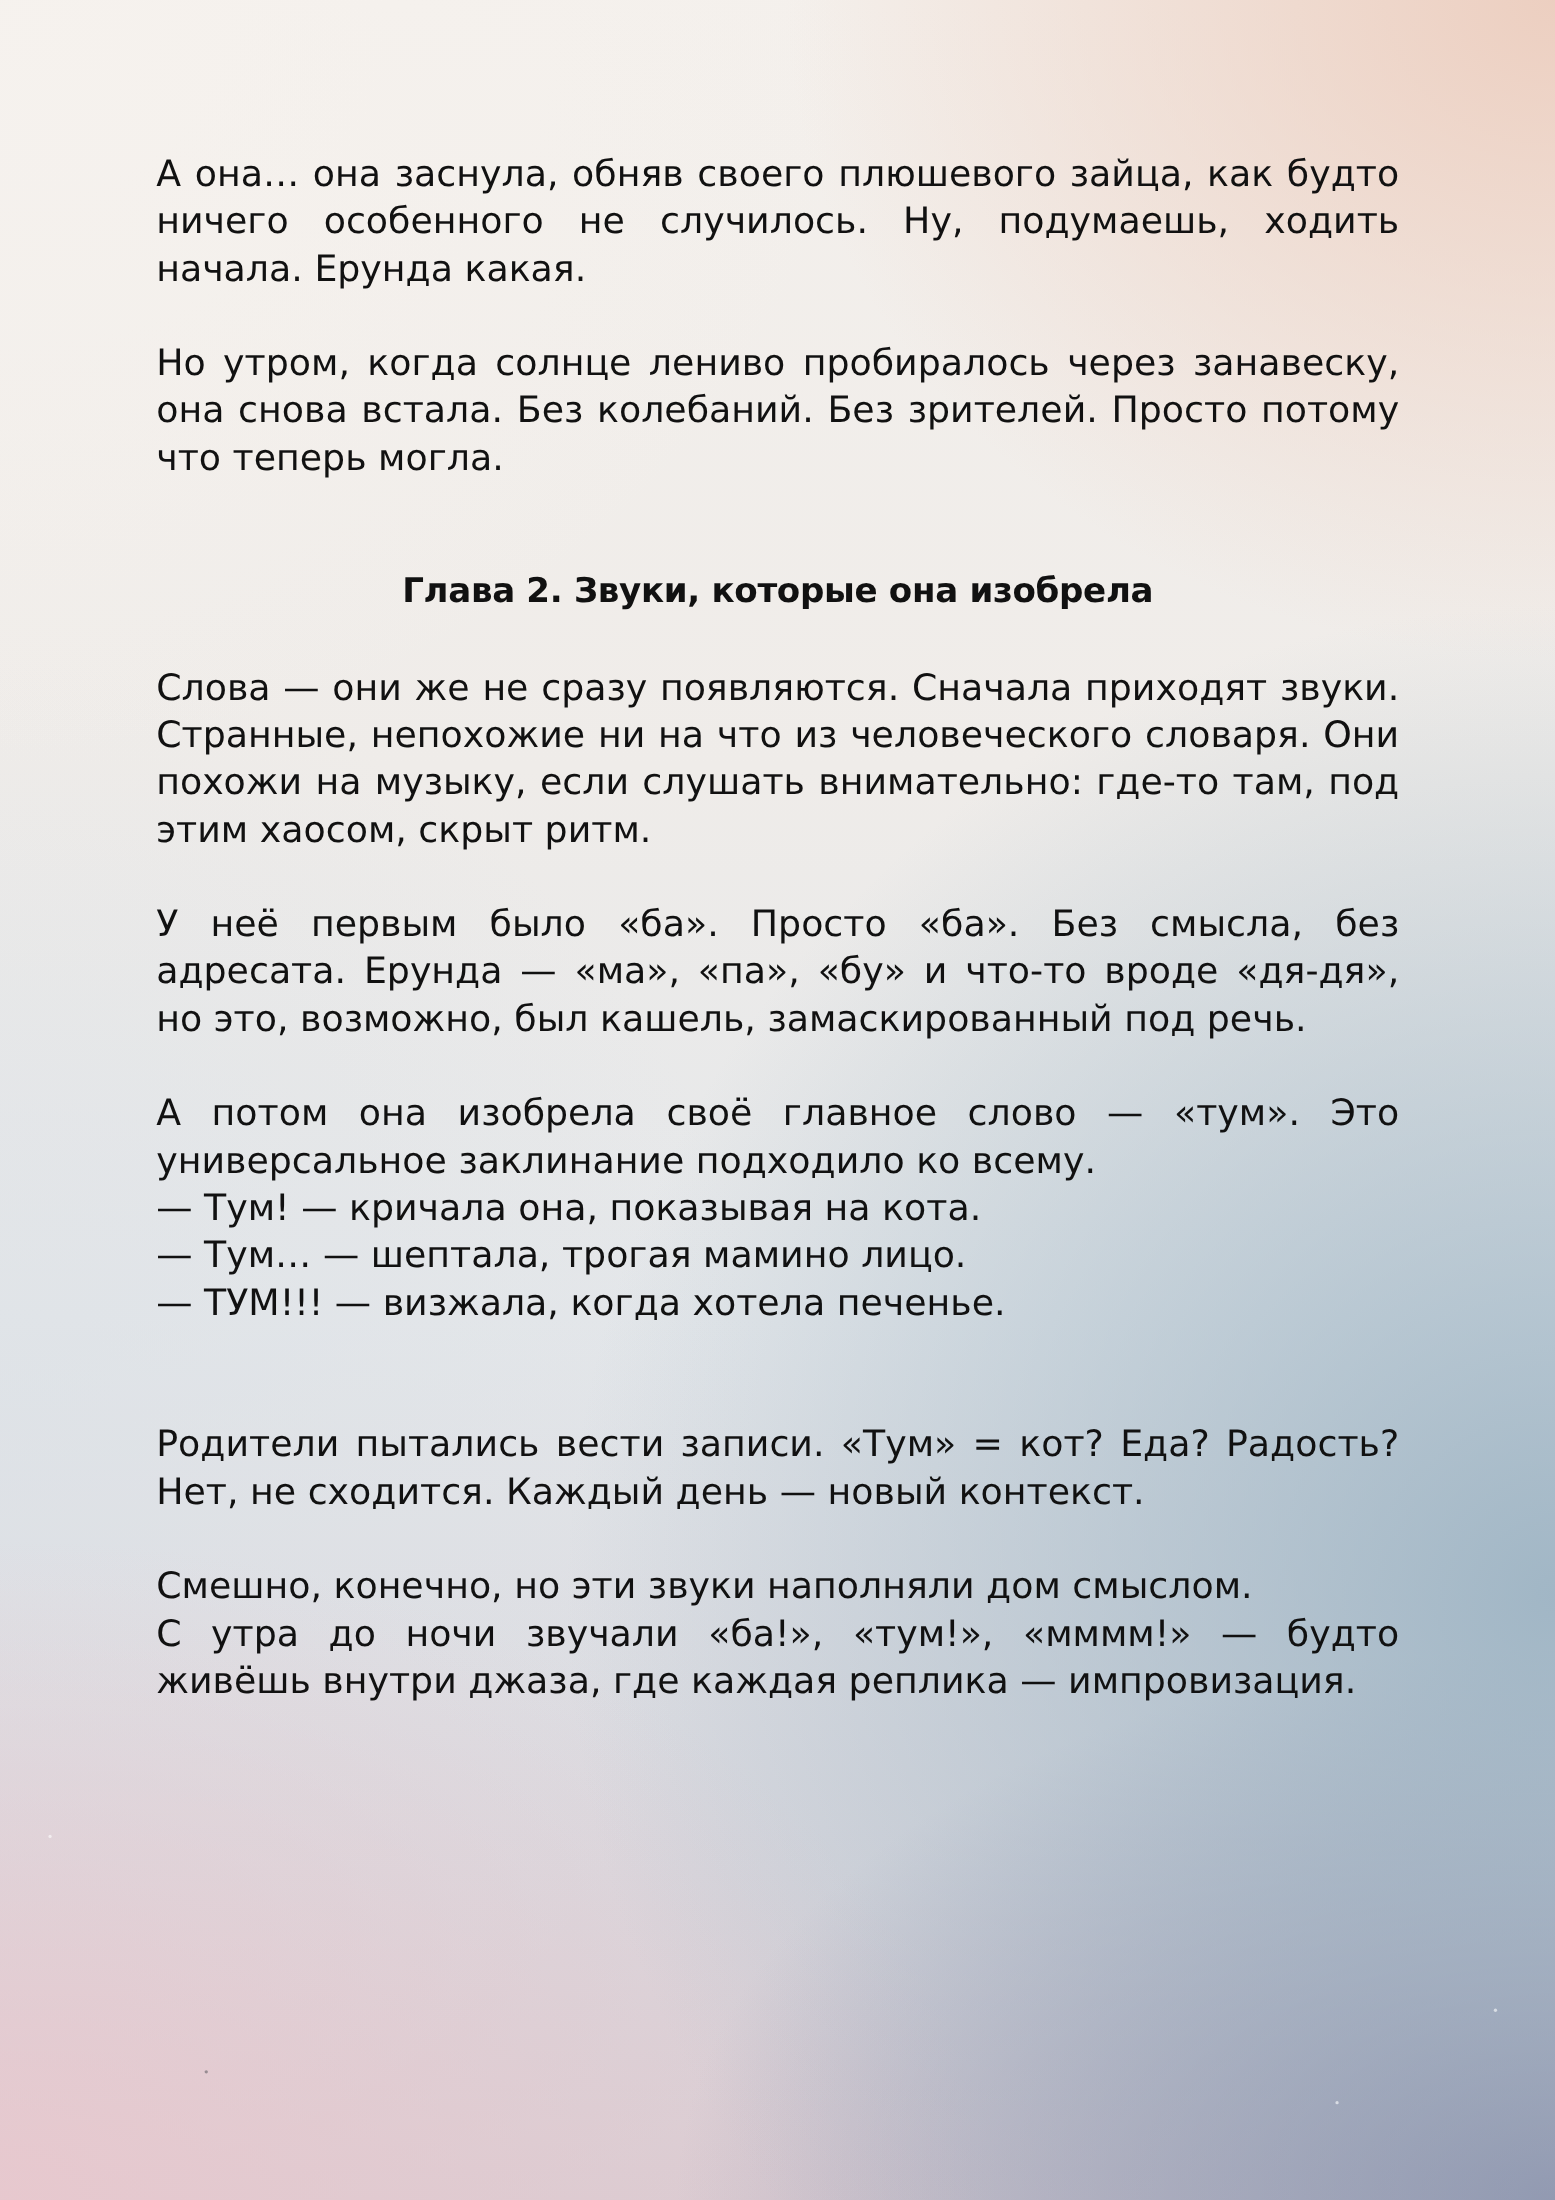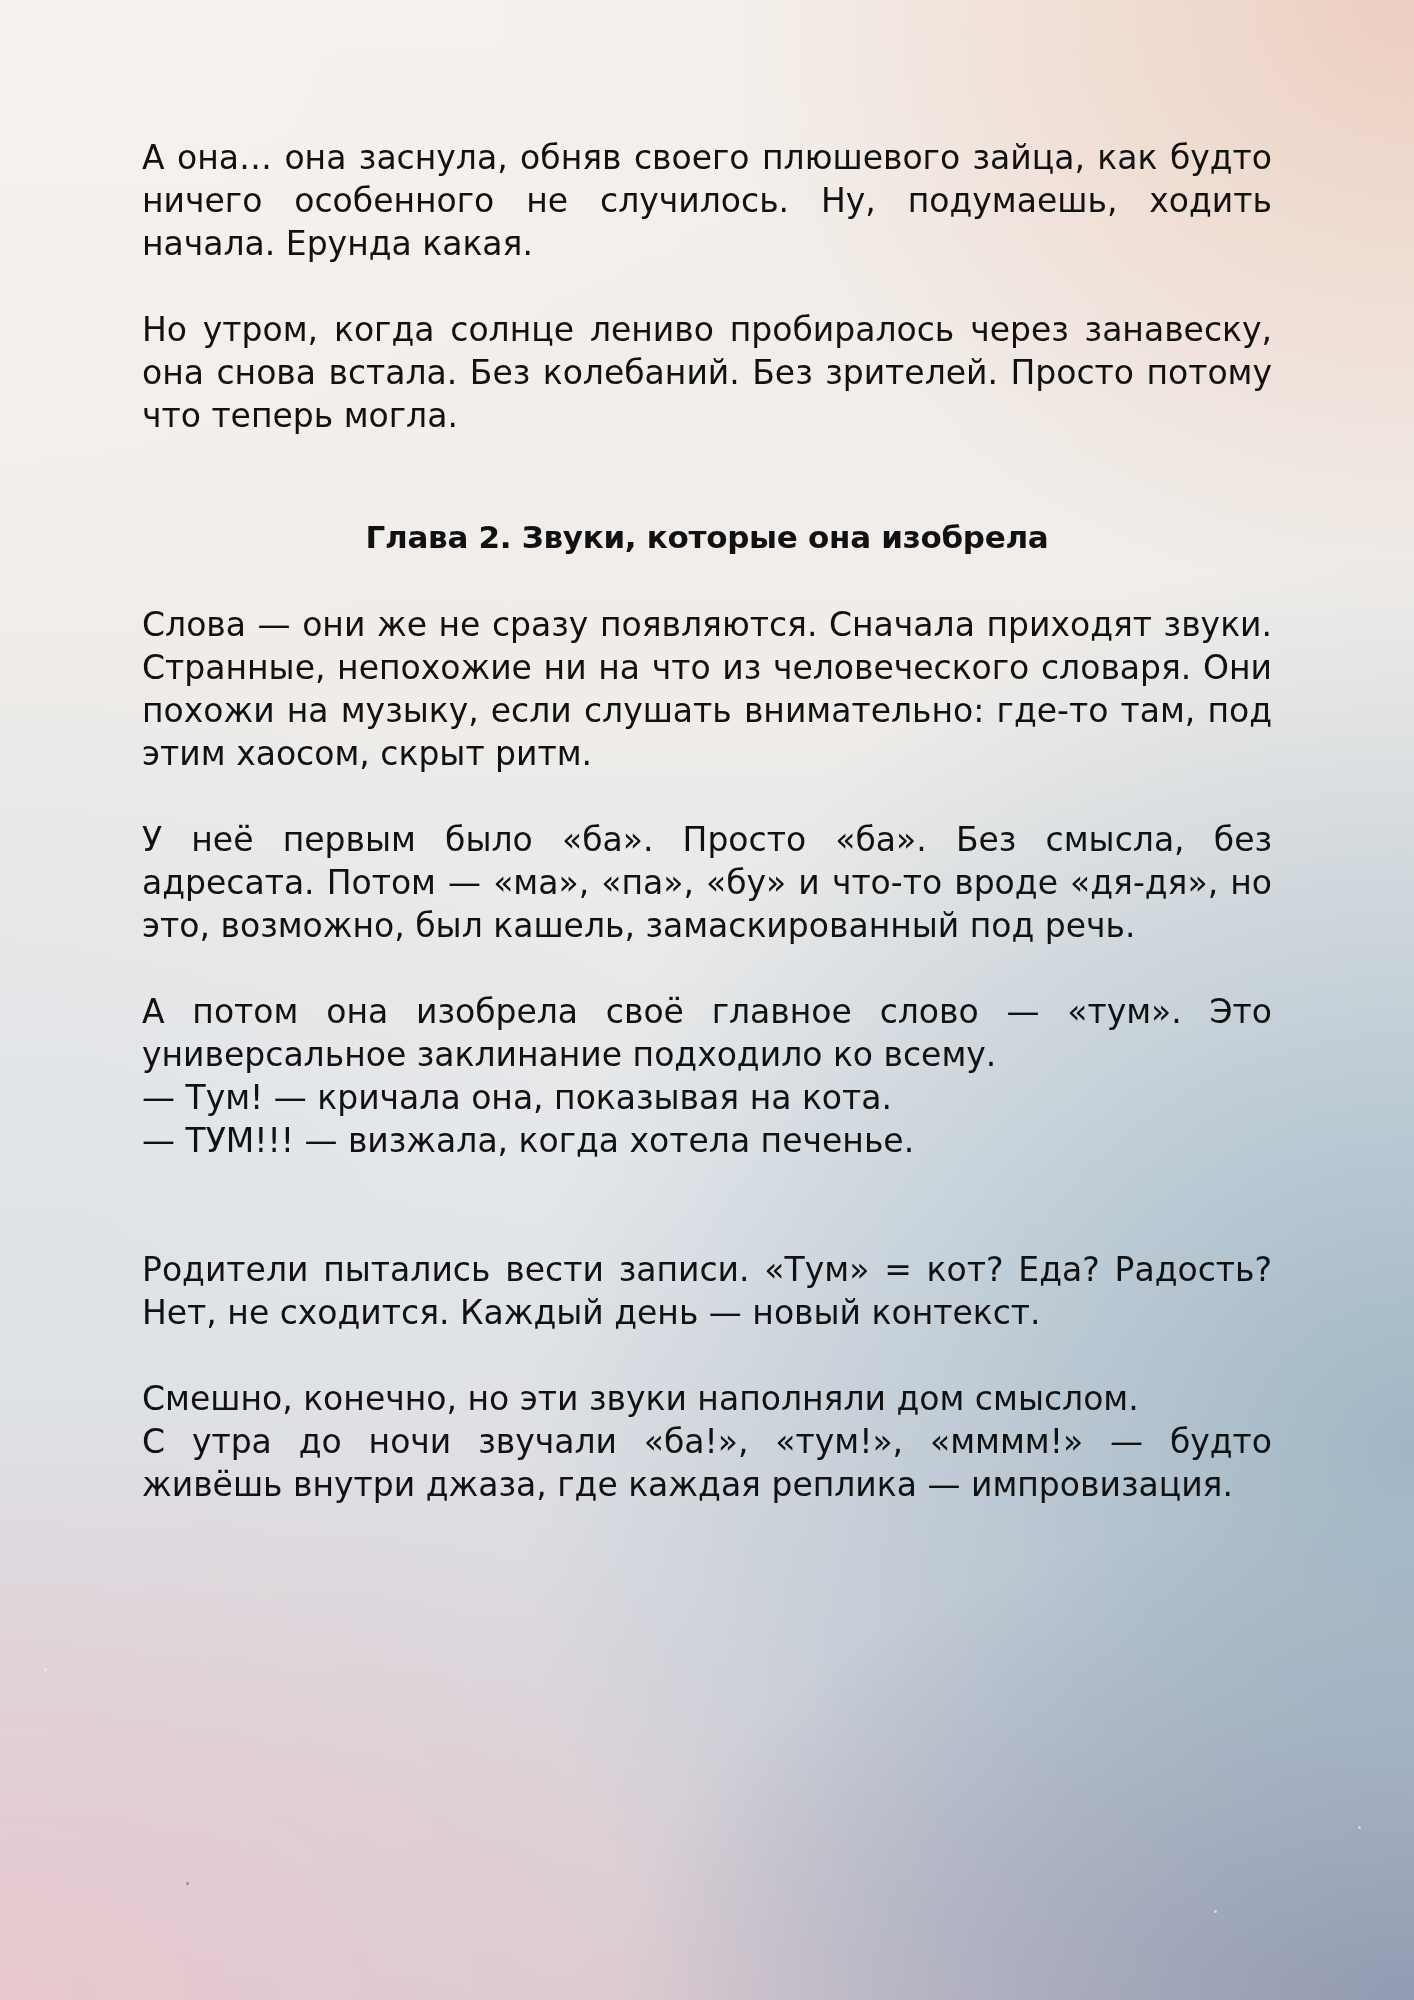--- a/index.html
+++ b/index.html
@@ -86,27 +86,28 @@
 
   <div class="gap-after-h"></div>
 
   <section>
     <p>
       <span class="line">Слова — они же не сразу появляются. Сначала приходят звуки. Странные, непохожие ни на что из человеческого словаря. Они похожи на музыку, если слушать внимательно: где-то там, под этим хаосом, скрыт ритм.</span>
     </p>
     <div class="gap"></div>
 
     <p>
-      <span class="line">У неё первым было «ба». Просто «ба». Без смысла, без адресата. Потом — «ма», «па», «бу» и что-то вроде «дя-дя», но это, возможно, был кашель, замаскированный под речь.</span>
+      <span class="line">У неё первым было «ба». Просто «ба». Без смысла, без адресата. Ерунда — «ма», «па», «бу» и что-то вроде «дя-дя», но это, возможно, был кашель, замаскированный под речь.</span>
     </p>
     <div class="gap"></div>
 
     <p>
       <span class="line">А потом она изобрела своё главное слово — «тум». Это универсальное заклинание подходило ко всему.</span>
       <span class="line">— Тум! — кричала она, показывая на кота.</span>
+      <span class="line">— Тум… — шептала, трогая мамино лицо.</span>
       <span class="line">— ТУМ!!! — визжала, когда хотела печенье.</span>
     </p>
     <div class="gap"></div>
 
     <div class="gap"></div>
 
     <p>
       <span class="line">Родители пытались вести записи. «Тум» = кот? Еда? Радость? Нет, не сходится. Каждый день — новый контекст.</span>
     </p>
     <div class="gap"></div>

